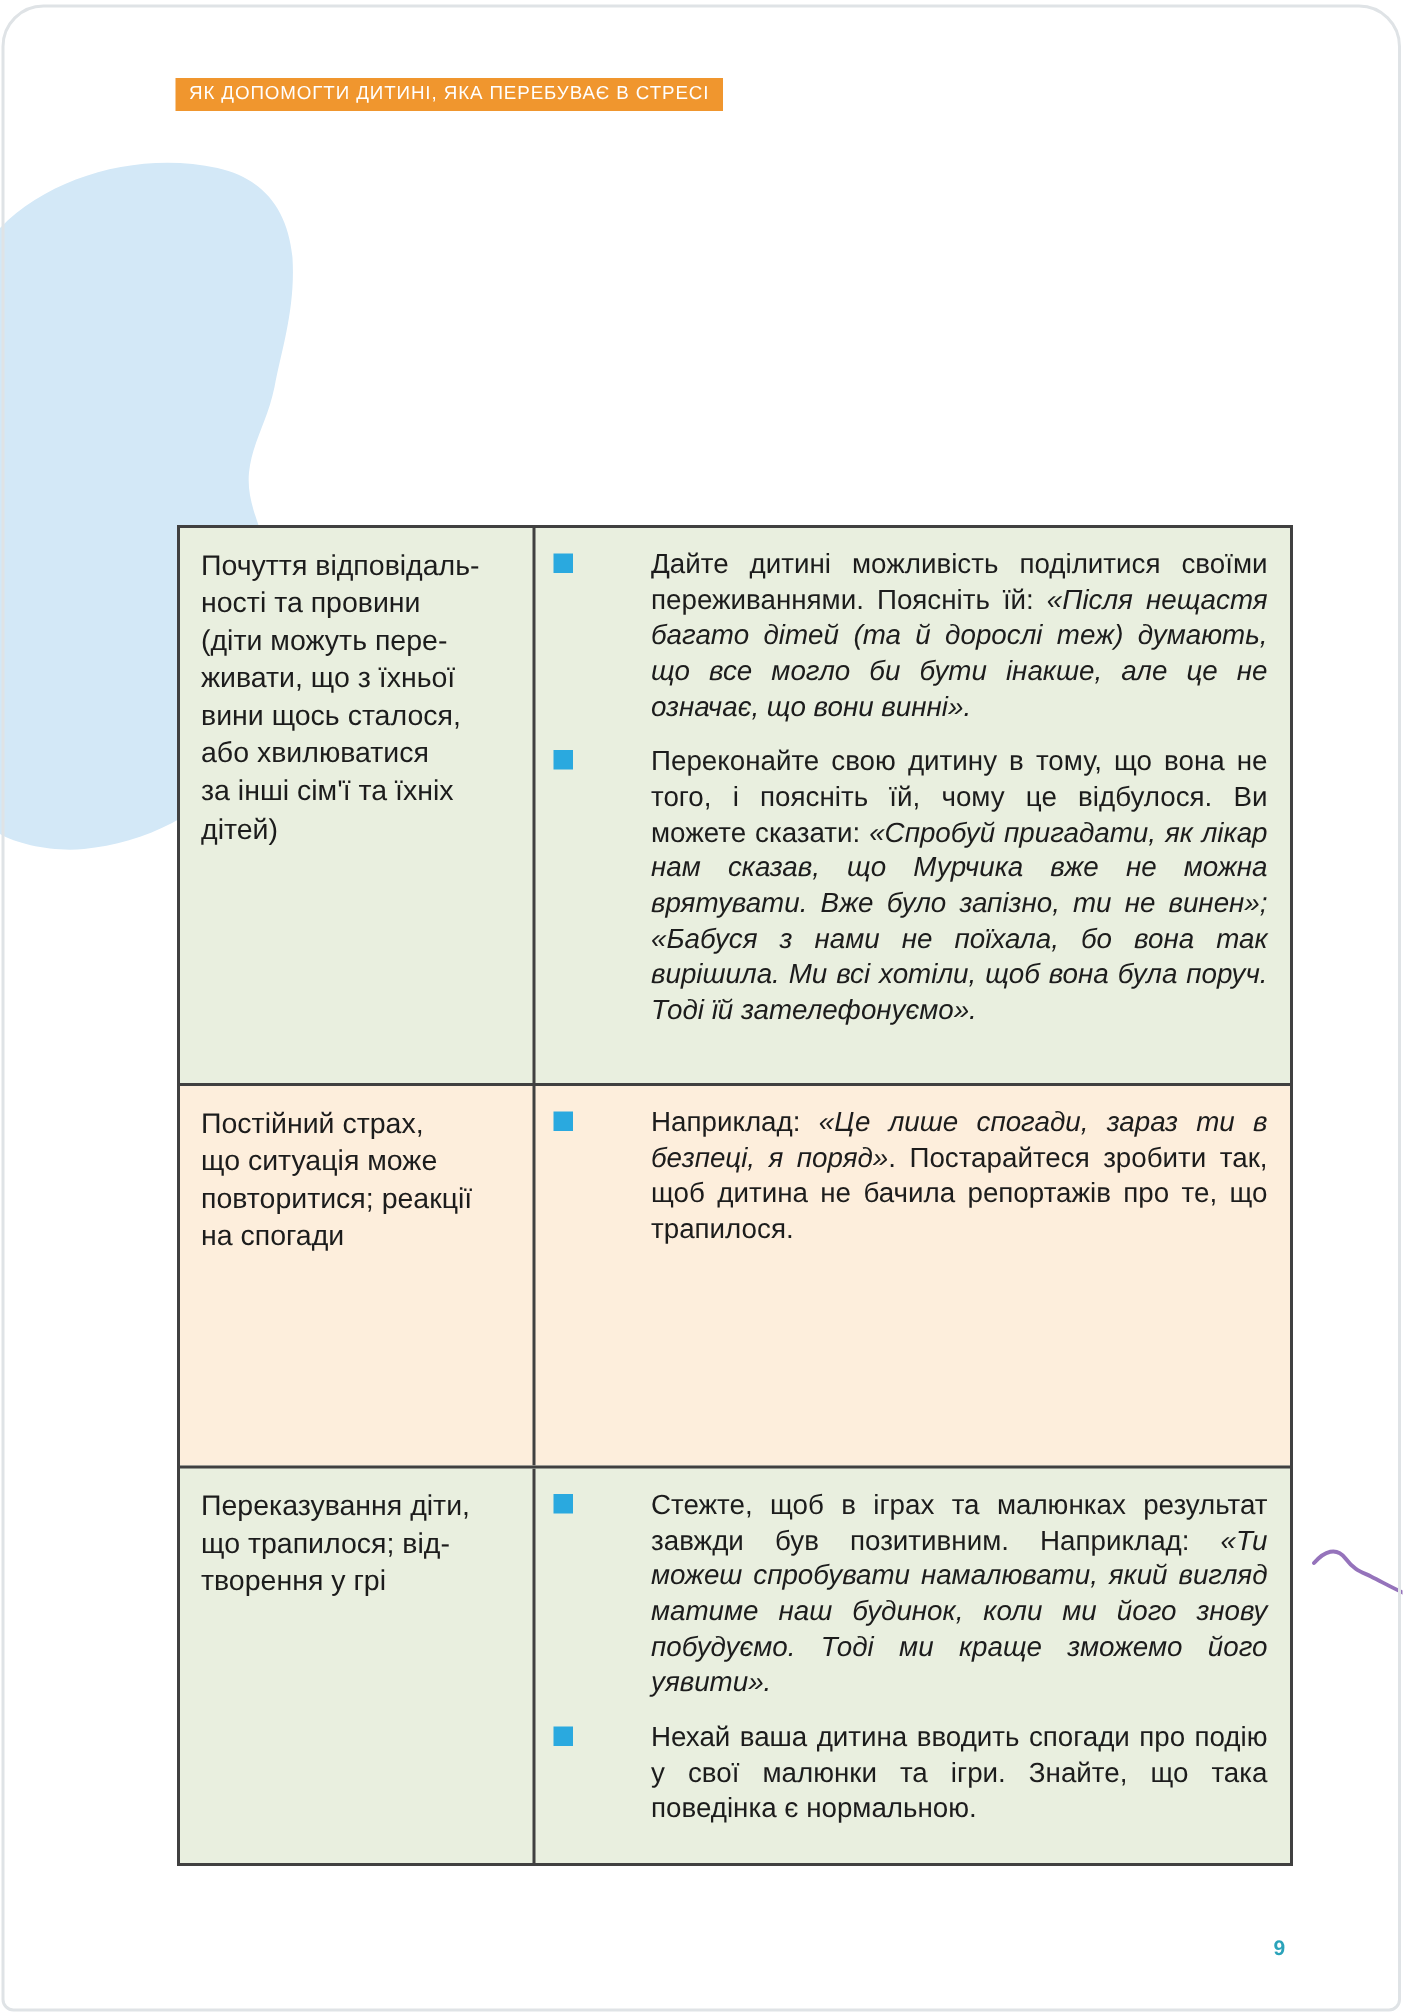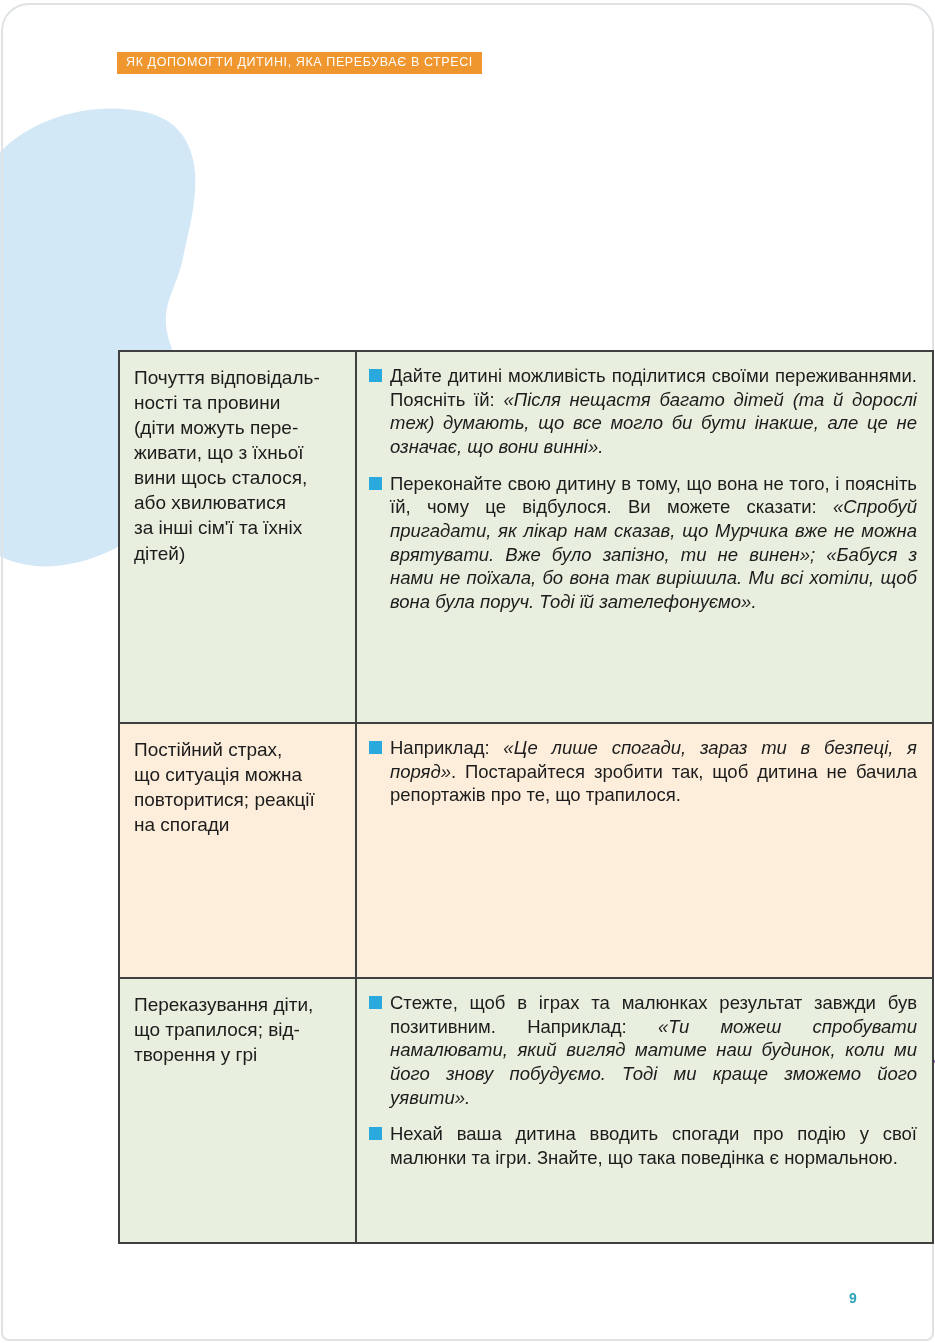--- a/index.html
+++ b/index.html
@@ -23,21 +23,21 @@
   }
   .decor-layer{position:absolute;left:0;top:0;width:935px;height:1343px;z-index:0;}
   .header-bar{
     position:absolute;left:117px;top:52px;z-index:2;
     background:var(--header-bg);color:var(--header-fg);
     font-size:12.5px;font-weight:500;letter-spacing:.6px;
     padding:4px 9px 4px 9px;line-height:1.1;
     text-transform:uppercase;
   }
   .stress-table{
-    position:absolute;left:118px;top:350px;width:816px;z-index:1;
+    position:absolute;left:118px;top:350px;width:744px;z-index:1;
     border:2px solid var(--border);
     box-sizing:border-box;
   }
   .t-row{display:flex;box-sizing:border-box;overflow:hidden;}
   .t-row + .t-row{border-top:2px solid var(--border);}
   .t-row.green{background:var(--row-green);}
   .t-row.peach{background:var(--row-peach);}
   .row-0{height:370px;}
   .row-1{height:255px;}
   .row-2{height:265px;}
@@ -52,21 +52,21 @@
     flex:1;box-sizing:border-box;
     padding:12px 15px 10px 12px;
   }
   .bullet-item{display:flex;margin:0 0 13px 0;}
   .bullet-item:last-child{margin-bottom:0;}
   .bullet-square{
     flex:none;width:13px;height:13px;background:var(--bullet);
     margin:5px 8px 0 0;
   }
   .bullet-text{
-    flex:1;font-size:18.5px;line-height:1.28;text-align:justify;
+    flex:1;font-size:18.5px;line-height:1.28;text-align:justify;margin-left:44px;
   }
   .bullet-text i{font-style:italic;}
   .page-number{
     position:absolute;left:849px;top:1290px;z-index:2;
     color:var(--pagenum);font-size:14px;font-weight:bold;
   }
 </style>
 </head>
 <body>
 
@@ -105,21 +105,21 @@
           <div class="bullet-text"><span>Дайте дитині можливість поділитися своїми переживаннями. Поясніть їй: </span><i>«Після нещастя багато дітей (та й дорослі теж) думають, що все могло би бути інакше, але це не означає, що вони винні».</i></div>
         </div>
         <div class="bullet-item">
           <span class="bullet-square"></span>
           <div class="bullet-text"><span>Переконайте свою дитину в тому, що вона не того, і поясніть їй, чому це відбулося. Ви можете сказати: </span><i>«Спробуй пригадати, як лікар нам сказав, що Мурчика вже не можна врятувати. Вже було запізно, ти не винен»; «Бабуся з нами не поїхала, бо вона так вирішила. Ми всі хотіли, щоб вона була поруч. Тоді їй зателефонуємо».</i></div>
         </div>
       </div>
     </div>
     <div class="t-row peach row-1">
       <div class="topic-cell">Постійний страх,
-що ситуація можна
+що ситуація може
 повторитися; реакції
 на спогади</div>
       <div class="advice-cell">
         <div class="bullet-item">
           <span class="bullet-square"></span>
           <div class="bullet-text"><span>Наприклад: </span><i>«Це лише спогади, зараз ти в безпеці, я поряд»</i><span>. Постарайтеся зробити так, щоб дитина не бачила репортажів про те, що трапилося.</span></div>
         </div>
       </div>
     </div>
     <div class="t-row green row-2">

